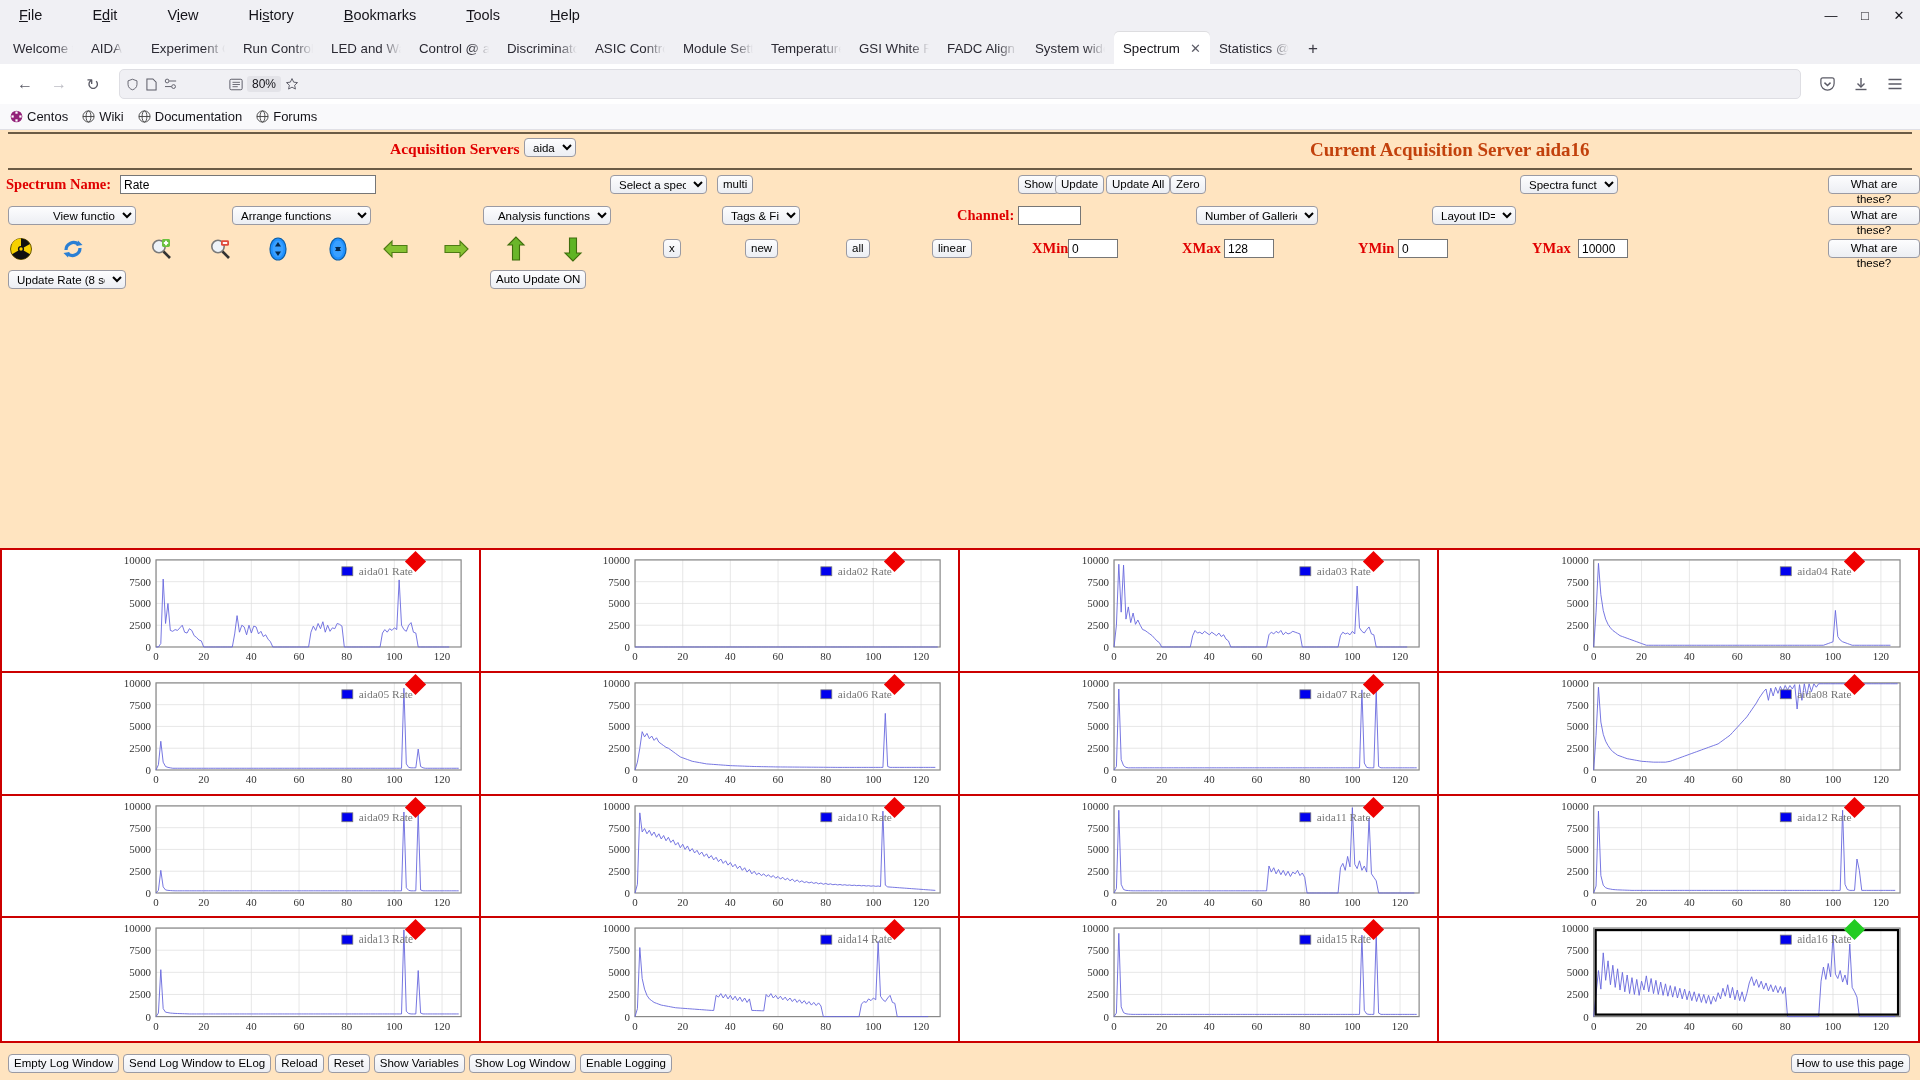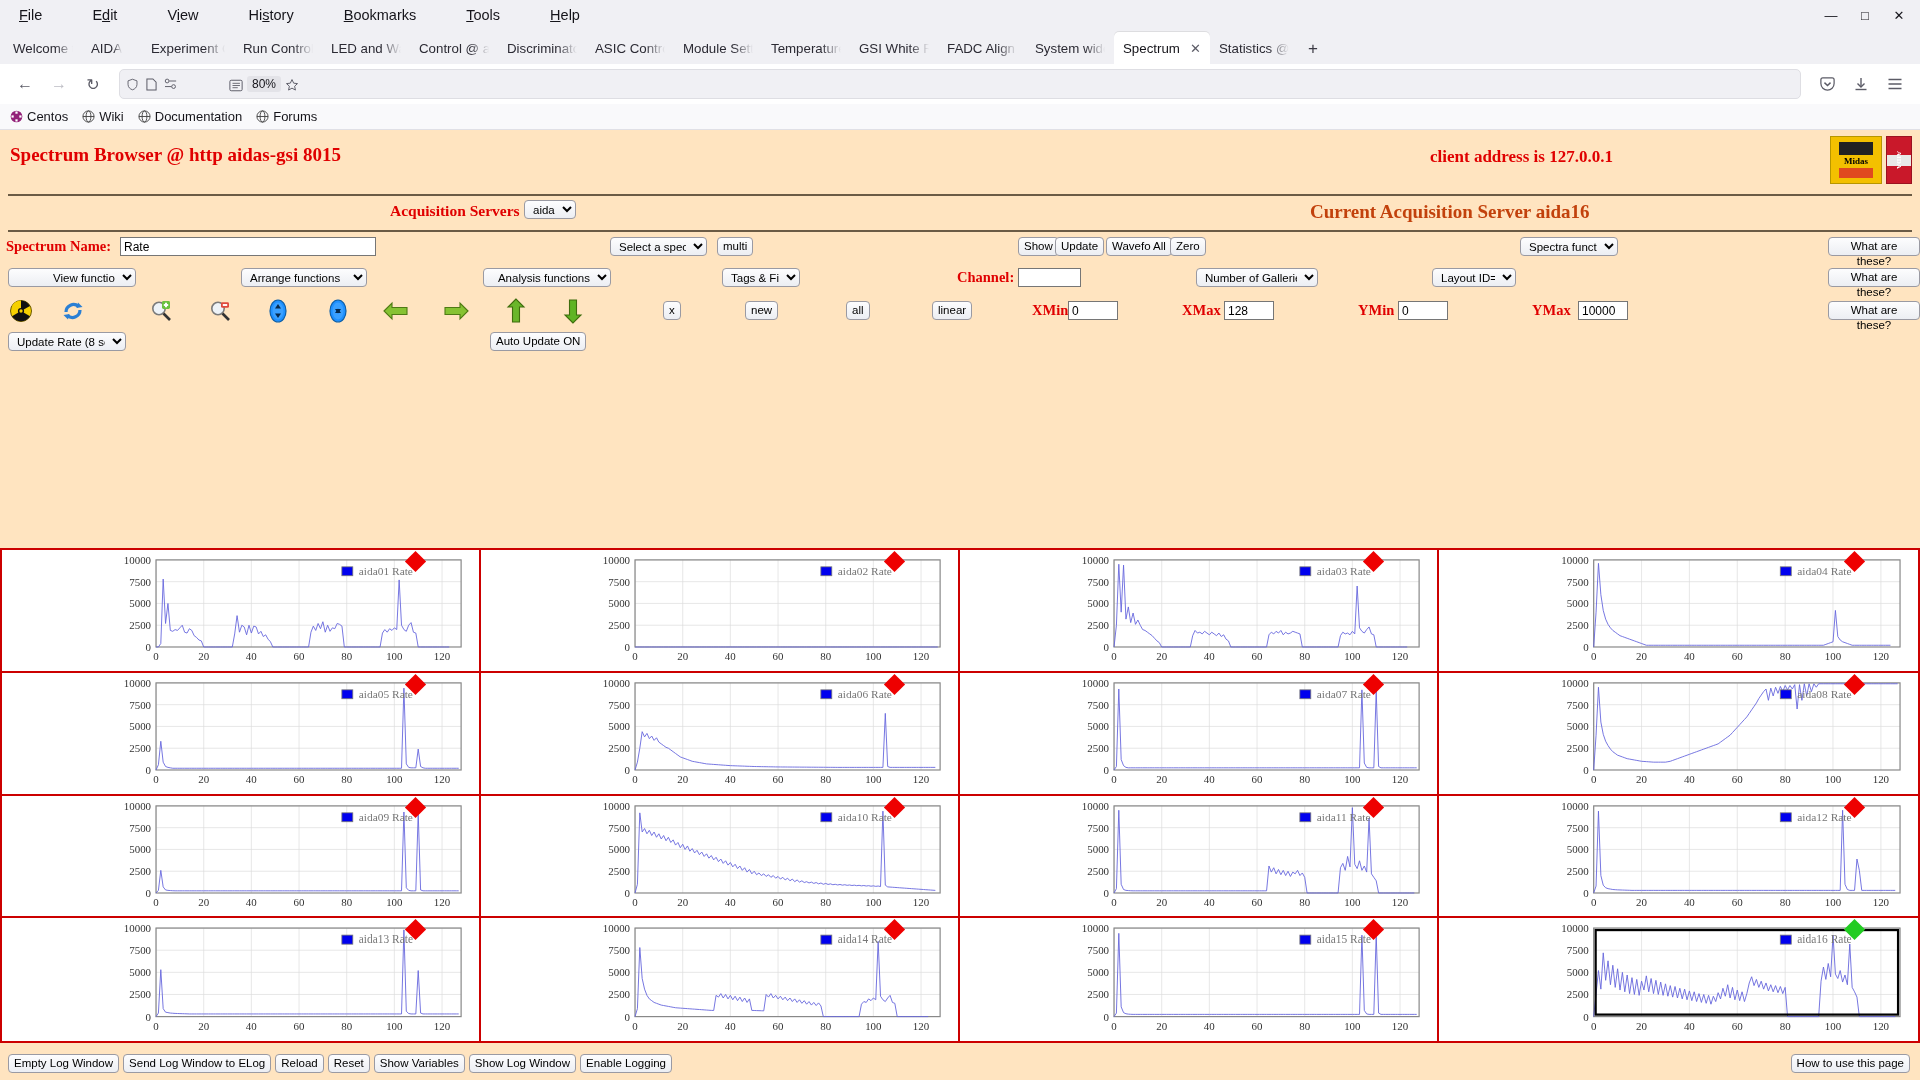--- a/index.html
+++ b/index.html
@@ -54,21 +54,21 @@
   .urlbar {
     flex: 1; height: 30px; background:#f0f0f4; border-radius: 5px;
     display:flex; align-items:center; padding: 0 6px; margin: 0 8px;
     font-size: 13.5px; color:#15141a; gap:7px; border:1px solid #dedee3;
   }
   .urlbar .u-ic { color:#5b5b66; font-size:13px; display:flex; align-items:center; }
   .urlbar .url { flex:1; color:#15141a; }
   .urlbar .url .host { color:#15141a; }
   .urlbar .url .path { color:#5b5b66; }
   .urlbar .zoom { font-size:12px; color:#15141a; background:#e3e3e8; border-radius:3px; padding:1px 5px; }
-  .urlright { display:flex; align-items:flex-end; gap:4px;padding-left:44px; }
+  .urlright { display:flex; align-items:center; gap:4px;padding-left:44px; }
 
   .bookbar {
     height: 26px; background:#f9f9fb; display:flex; align-items:center;
     padding-left: 10px; gap: 14px; flex: 0 0 26px; border-bottom:1px solid #e0e0e6;
   }
   .bookmark { display:flex; align-items:center; gap:4px; font-size:13px; color:#15141a; }
   .bm-ico { width:13px; height:13px; display:inline-flex; align-items:center; justify-content:center; }
 
   
   .page {
@@ -327,63 +327,49 @@
             <ellipse cx="7" cy="7" rx="2.6" ry="6" fill="none" stroke="#444" stroke-width="1"></ellipse>
             <line x1="1" y1="7" x2="13" y2="7" stroke="#444" stroke-width="1"></line>
           </svg>
         </span>
         <span>Forums</span>
       </div>
     </div>
 
   <div class="page">
 
-    <div class="hdr">
-      <h1>Spectrum Browser @ http aidas-gsi 8015</h1>
-      <div class="clientaddr">client address is 127.0.0.1</div>
-      <div class="logos">
-        <div class="logo-midas">
-          <div class="sq"></div>
-            <span>Midas</span>
-            <div class="sq2"></div>
-        </div>
-        <div class="logo-aida">
-            <span>AIDA</span>
-          </div>
-      </div>
-    </div>
 
     <hr class="sep">
 
     <div class="servers-row">
       <span class="servers-label">Acquisition Servers</span>
       <select class="ctl abs" style="left:524px; top:2px; width:52px;">
         <option>aida16</option>
       </select>
       <span class="cur-server">Current Acquisition Server aida16</span>
     </div>
 
     <hr class="sep">
 
     <div class="ctlrow">
       <span class="redlbl abs" style="left:6px; top:4px;">Spectrum Name:</span>
       <input class="txt abs" style="left: 120px; top: 3px; width: 256px;" value="Rate">
       <select class="ctl abs" style="left:610px; top:3px; width:97px;"><option>Select a spectrum</option></select>
       <button class="ctl abs" style="left:717px; top:3px;">multi</button>
       <button class="ctl abs" style="left:1018px; top:3px;">Show</button>
       <button class="ctl abs" style="left:1055px; top:3px;">Update</button>
-      <button class="ctl abs" style="left:1106px; top:3px;">Wavefo All</button>
+      <button class="ctl abs" style="left:1106px; top:3px;">Update All</button>
       <button class="ctl abs" style="left:1170px; top:3px;">Zero</button>
       <select class="ctl abs" style="left:1520px; top:3px; width:98px;"><option>Spectra functions</option></select>
       <button class="ctl abs" style="left:1828px; top:3px;">What are these?</button>
     </div>
 
     <div class="ctlrow">
       <select class="ctl abs" style="left:8px; top:3px; width:128px;padding-left:40px;"><option>View functions</option></select>
-      <select class="ctl abs" style="left:241px; top:3px; width:126px;"><option>Arrange functions</option></select>
+      <select class="ctl abs" style="left:232px; top:3px; width:139px;"><option>Arrange functions</option></select>
       <select class="ctl abs" style="left:483px; top:3px; width:128px;text-align:right;"><option>Analysis functions</option></select>
       <select class="ctl abs" style="left:722px; top:3px; width:78px;"><option>Tags &amp; Fits</option></select>
       <span class="redlbl abs" style="left:957px; top:4px;">Channel:</span>
       <input class="txt abs" style="left: 1018px; top: 3px; width: 63px;" value="">
       <select class="ctl abs" style="left:1196px; top:3px; width:122px;"><option>Number of Galleries</option></select>
       <select class="ctl abs" style="left:1432px; top:3px; width:84px;"><option>Layout ID=1</option></select>
       <button class="ctl abs" style="left:1828px; top:3px;">What are these?</button>
     </div>
 
     <div class="iconrow">

